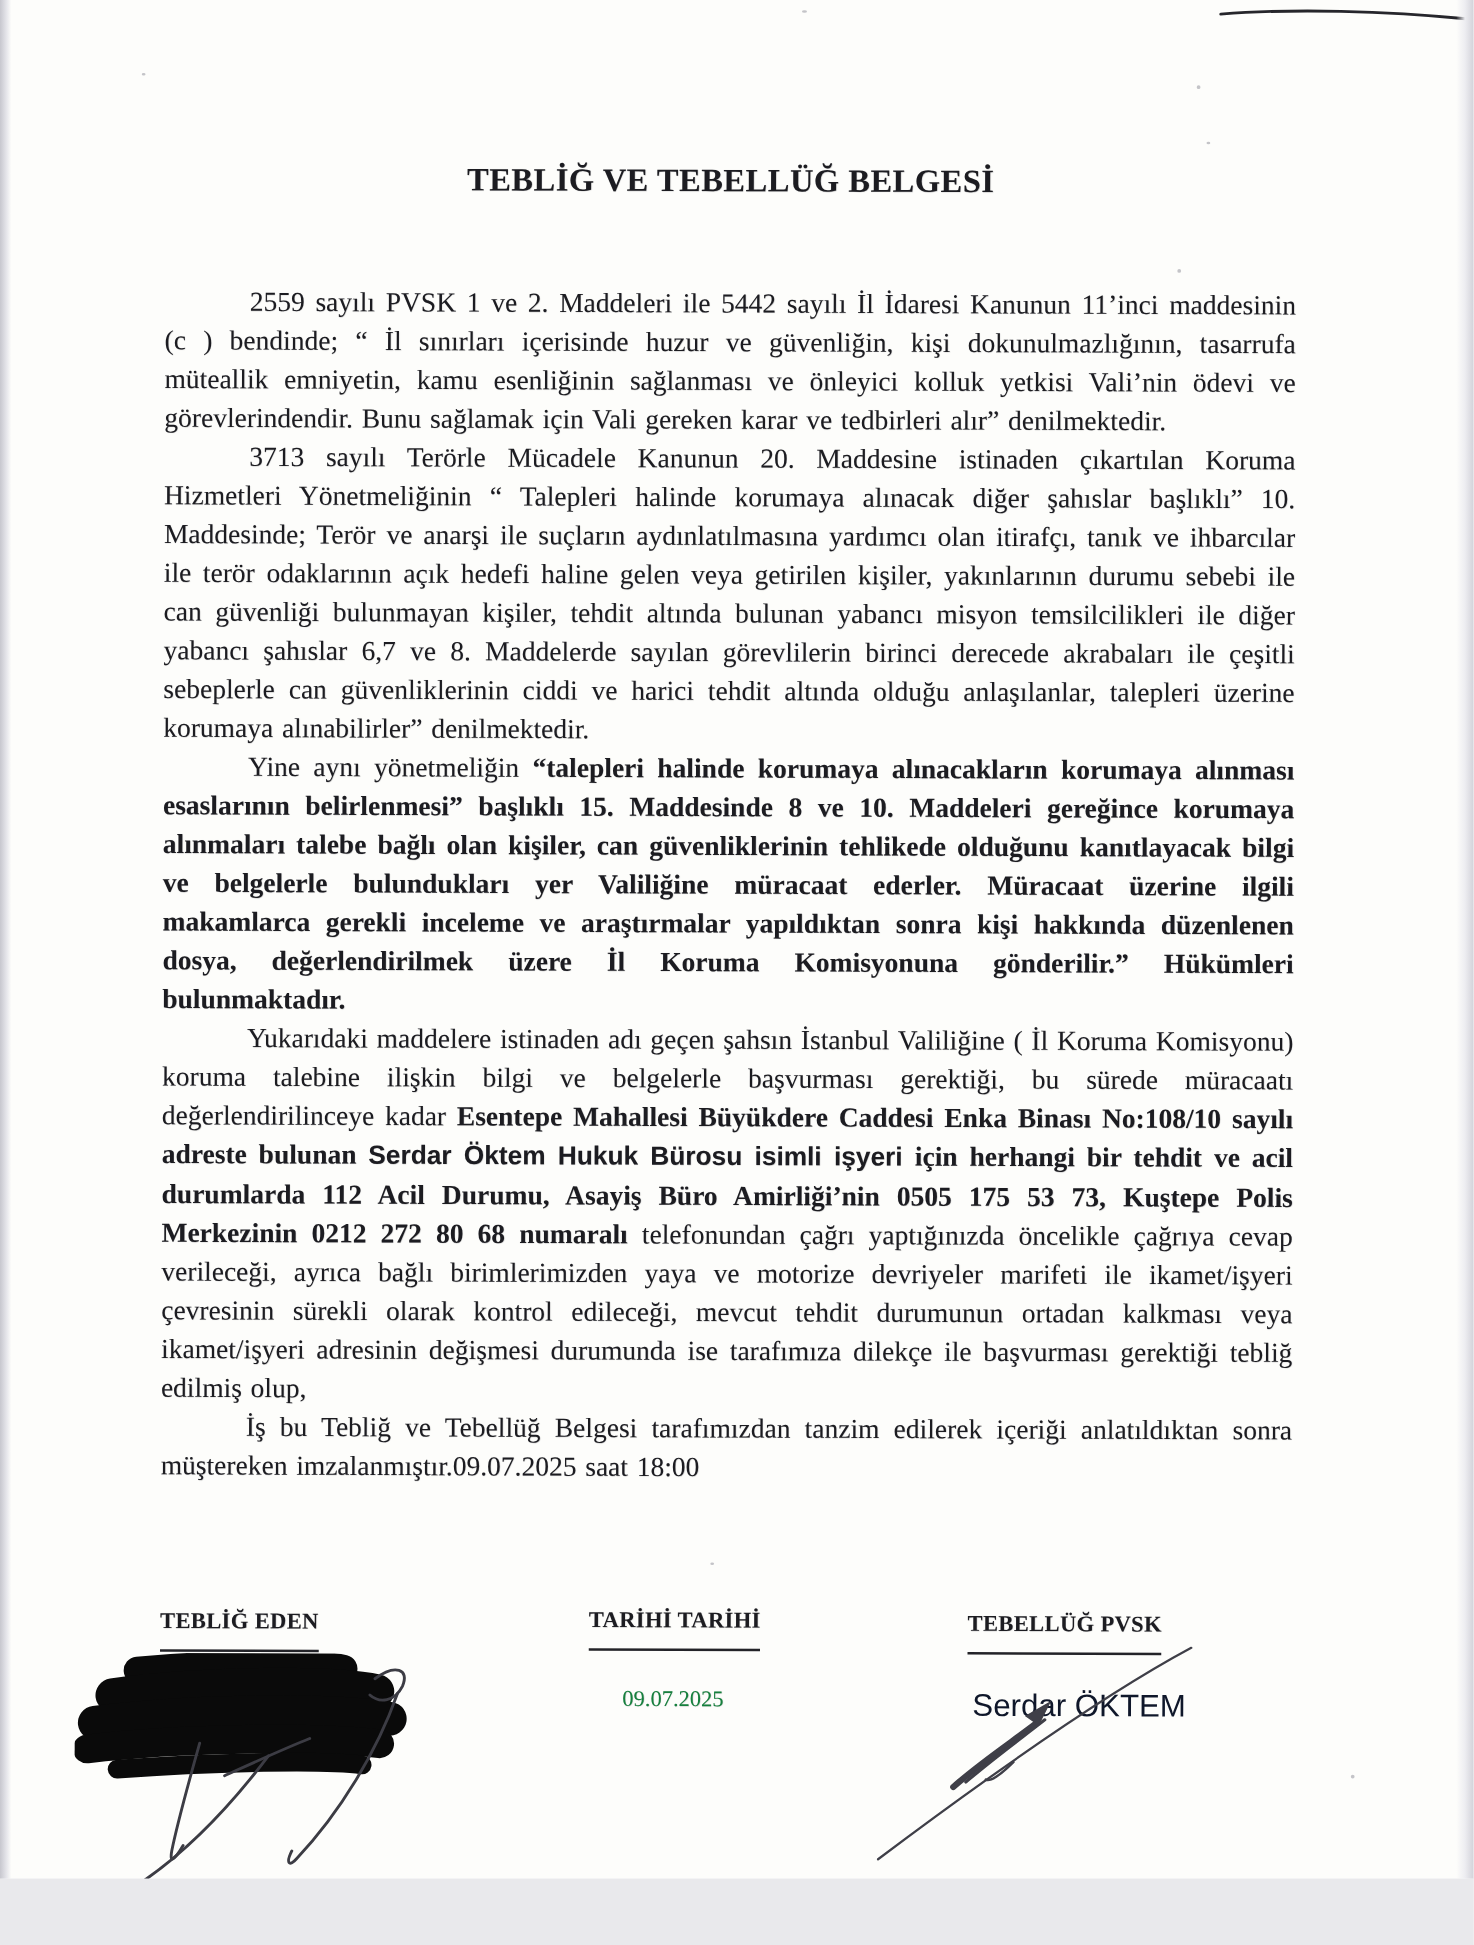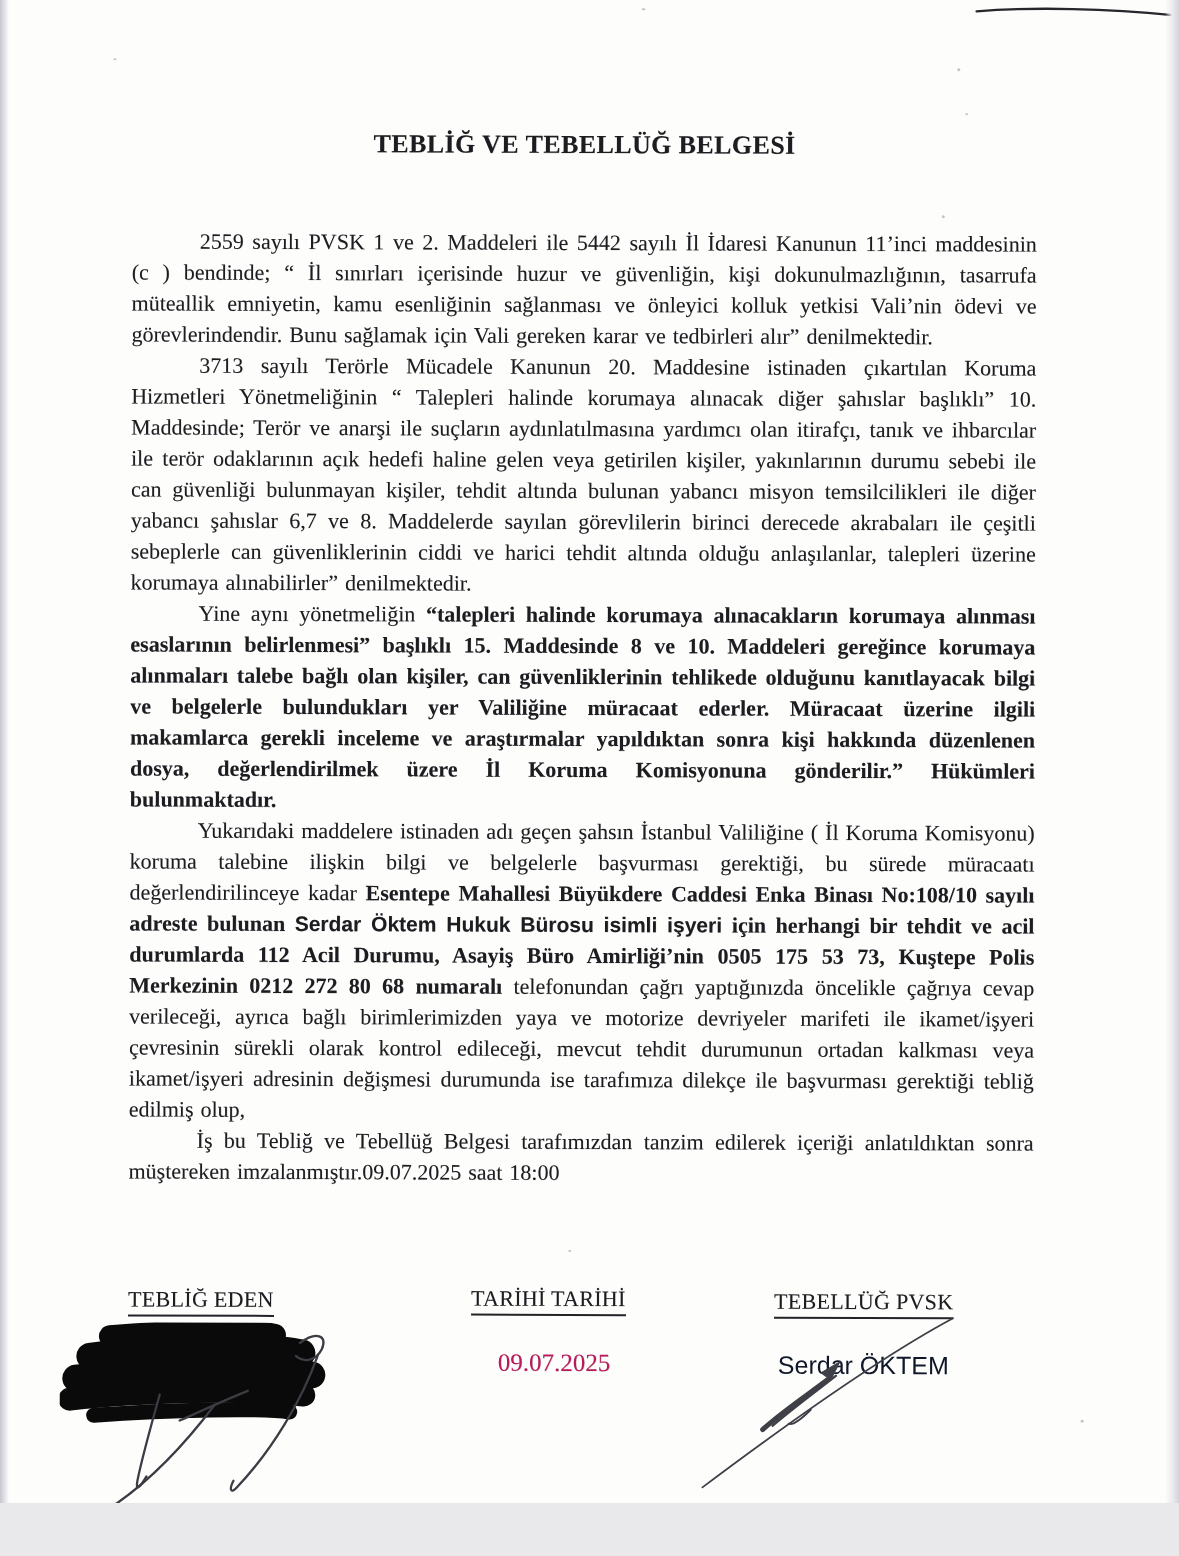--- a/index.html
+++ b/index.html
@@ -29,29 +29,29 @@
   .doc-paragraphs {
     position:absolute; left:130px; top:227px; width:905px;
     font-size:22px; line-height:31px; text-align:justify; word-spacing:1.5px;
     text-shadow:.3px .3px .6px rgba(30,30,35,.28);
   }
   .doc-paragraphs p { margin:0; text-indent:68px; }
   .doc-paragraphs .b { font-weight:bold; }
   .doc-paragraphs .sans { font-family:"Liberation Sans", sans-serif; font-size:21px; }
 
   .sig-header {
-    position:absolute; font-weight:normal; font-size:22px; letter-spacing:.3px;
-    border-bottom:2.5px solid #232328; padding-bottom:2px;
+    position:absolute; font-weight:bold; font-size:18px; letter-spacing:.3px;
+    border-bottom:2.5px solid #232328; padding-bottom:12px;
     text-shadow:.3px .3px .6px rgba(30,30,35,.3);
   }
   .sig-header.h-left   { left:130px; top:1288px; }
   .sig-header.h-middle { left:473px; top:1286px; }
   .sig-header.h-right  { left:776px; top:1288px; }
   .sig-date {
-    position:absolute; left:500px; top:1349px; font-size:25px; color:#be185d;
+    position:absolute; left:500px; top:1349px; font-size:18px; color:#15803d;
     text-shadow:.3px .3px .6px rgba(30,30,35,.25);
   }
   .sig-name {
     position:absolute; left:780px; top:1350px; font-size:25px; color:#0f172a;
     font-family:"Liberation Sans", sans-serif;
   }
   .sig-svg { position:absolute; }
   .svg-left  { left:62px;  top:1324px; width:290px; height:200px; }
   .svg-right { left:693px; top:1311px; width:275px; height:190px; }
 </style>

